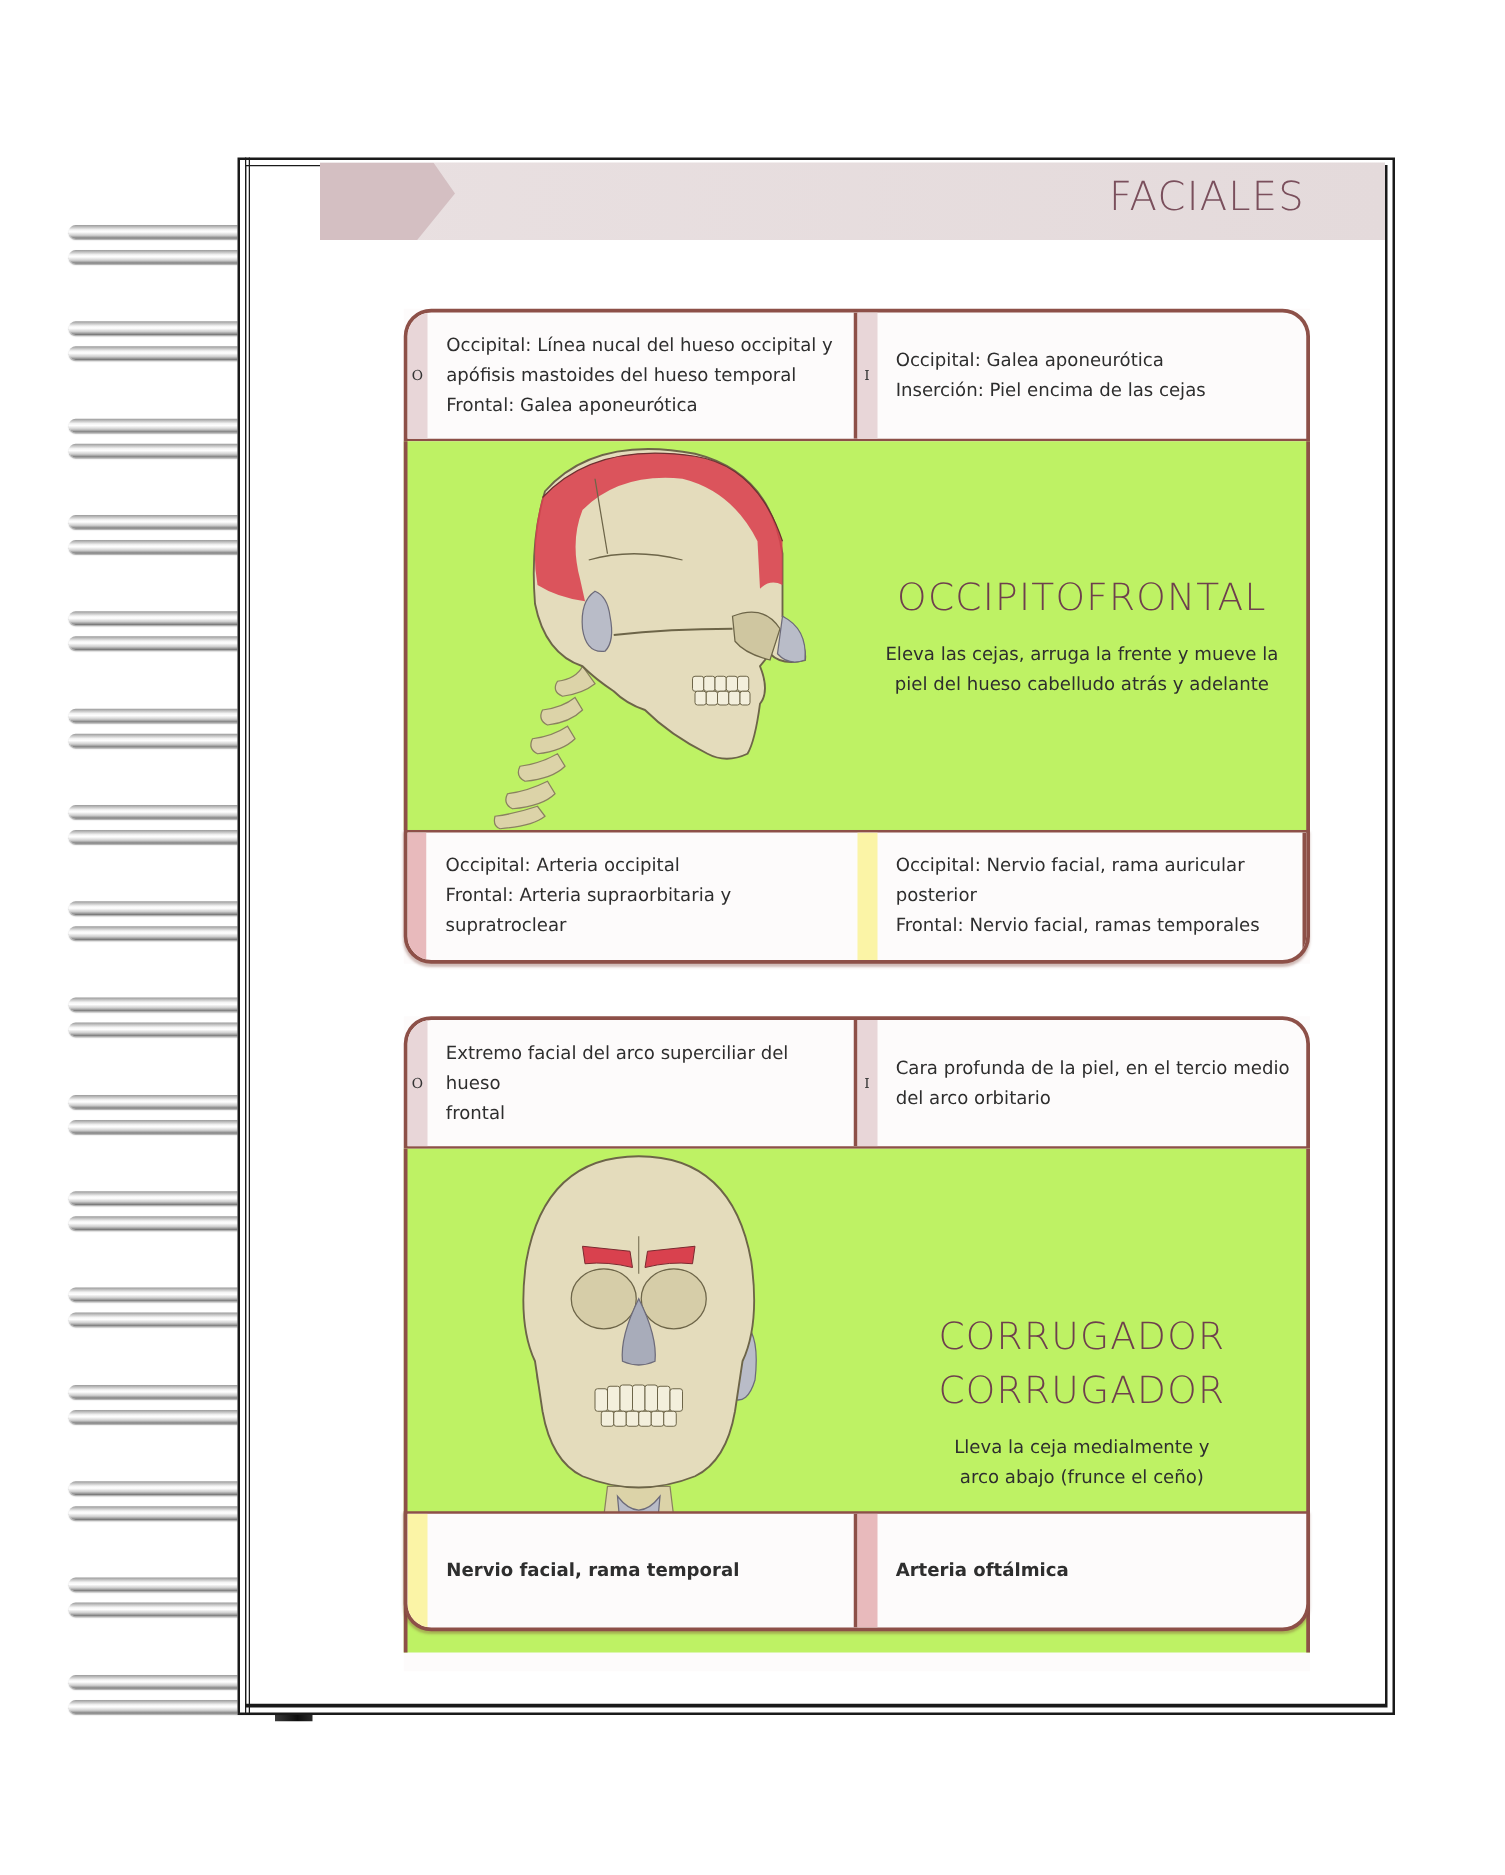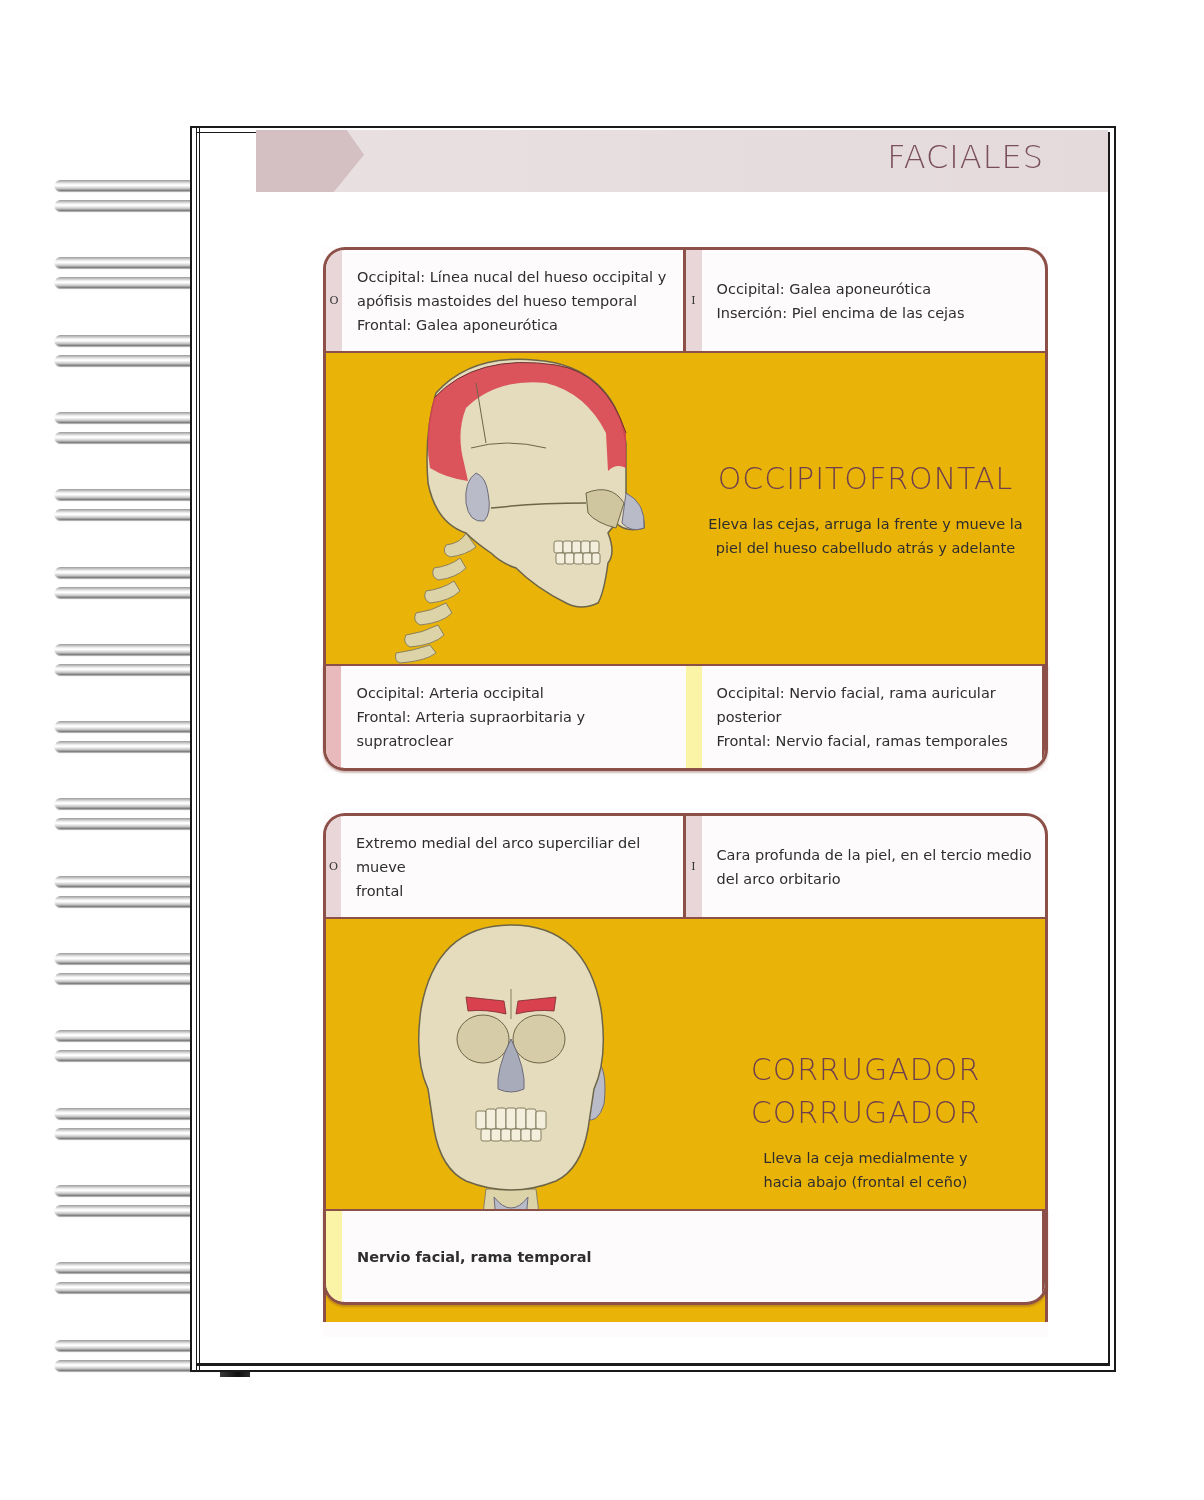--- a/index.html
+++ b/index.html
@@ -55,21 +55,21 @@
     position: absolute; left: 323px; width: 725px;
     background: #fdfbfb;
   }
   .card .row { position: absolute; left: 0; right: 0; display: flex; }
   .card .top-row {
     top: 0; border: 3px solid #8d5048; border-bottom: 2px solid #8d5048;
     border-radius: 22px 22px 0 0; overflow: hidden; background: #fdfbfb;
   }
   .card .mid-row {
     border-left: 3px solid #8d5048; border-right: 3px solid #8d5048;
-    background: #eab308; overflow: hidden;
+    background: #bef264; overflow: hidden;
   }
   .card .bot-row {
     border: 3px solid #8d5048; border-top: 2px solid #8d5048;
     border-radius: 0 0 22px 22px; overflow: hidden; background: #fdfbfb;
     box-shadow: 0 2px 2px rgba(120,60,50,0.35);
   }
   .cell { position: relative; flex: 1 1 50%; display: flex; align-items: center; }
   .cell.left { border-right: 3px solid #8d5048; }
   .strip {
     width: 16px; align-self: stretch; display: flex; align-items: center; justify-content: center;
@@ -263,21 +263,21 @@
 posterior
 Frontal: Nervio facial, ramas temporales</div>
     </div>
   </div>
 </div>
 
 <div class="card" style="top:813px; height:524px;">
   <div class="row top-row" style="height:106px;">
     <div class="cell left">
       <div class="strip pink-light">O</div>
-      <div class="cell-text">Extremo medial del arco superciliar del mueve
+      <div class="cell-text">Extremo facial del arco superciliar del hueso
 frontal</div>
     </div>
     <div class="cell right">
       <div class="strip pink-light">I</div>
       <div class="cell-text">Cara profunda de la piel, en el tercio medio
 del arco orbitario</div>
     </div>
   </div>
 
   <div class="row mid-row" style="top:106px; height:403px;">
@@ -315,23 +315,27 @@
           <rect x="195" y="210" width="10" height="12" rx="2"></rect>
             <rect x="205" y="210" width="10" height="12" rx="2"></rect>
         </g>
         <path d="M185 70 L185 100" stroke="#6d6548" stroke-width="0.8"></path>
       </svg>
     </div>
     <div class="muscle-info">
       <div class="muscle-name">CORRUGADOR</div>
       <div class="muscle-name">CORRUGADOR</div>
       <div class="muscle-action">Lleva la ceja medialmente y
-hacia abajo (frontal el ceño)</div>
+arco abajo (frunce el ceño)</div>
     </div>
   </div>
 
   <div class="row bot-row" style="top:396px; height:96px;font-weight:bold;">
     <div class="cell left">
       <div class="strip yellow"></div>
       <div class="cell-text">Nervio facial, rama temporal</div>
     </div>
+    <div class="cell right">
+      <div class="strip pink"></div>
+      <div class="cell-text">Arteria oftálmica</div>
+    </div>
   </div>
 </div>
 
 </body></html>

